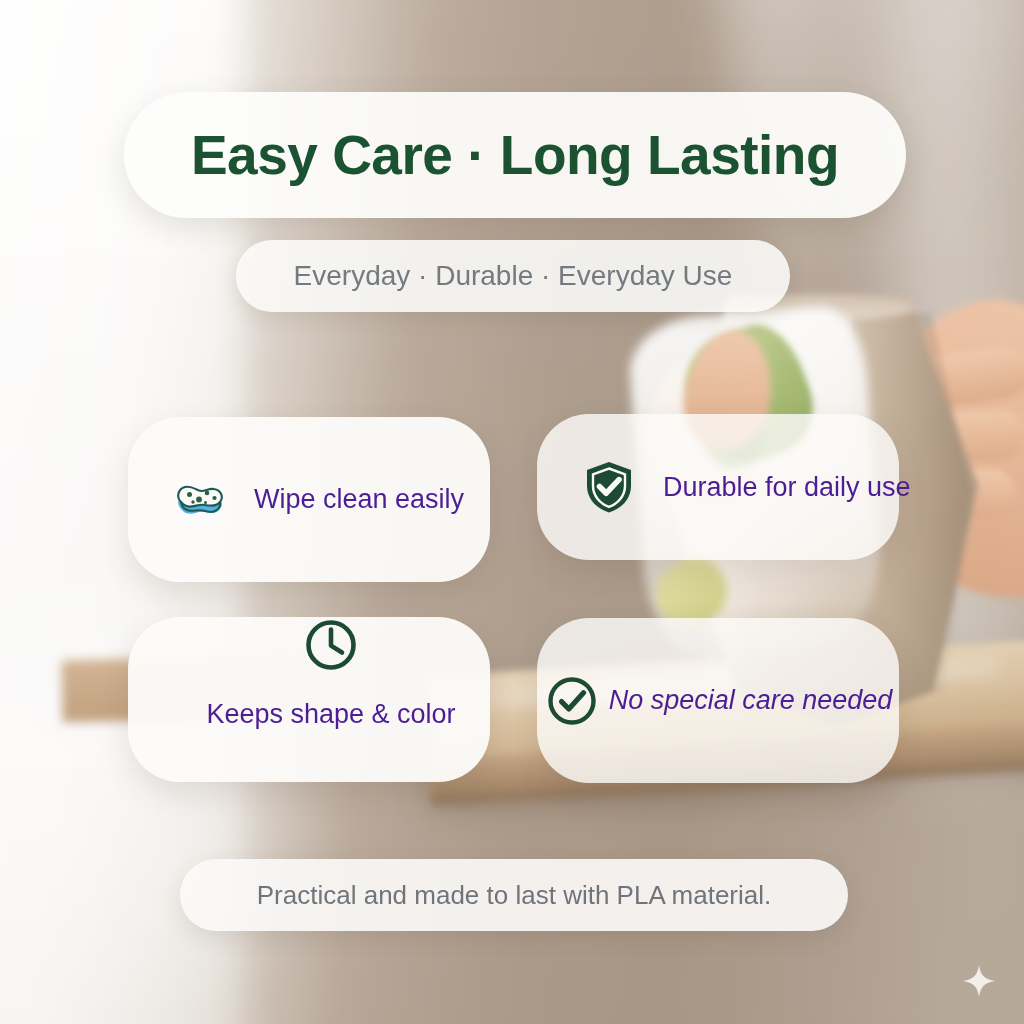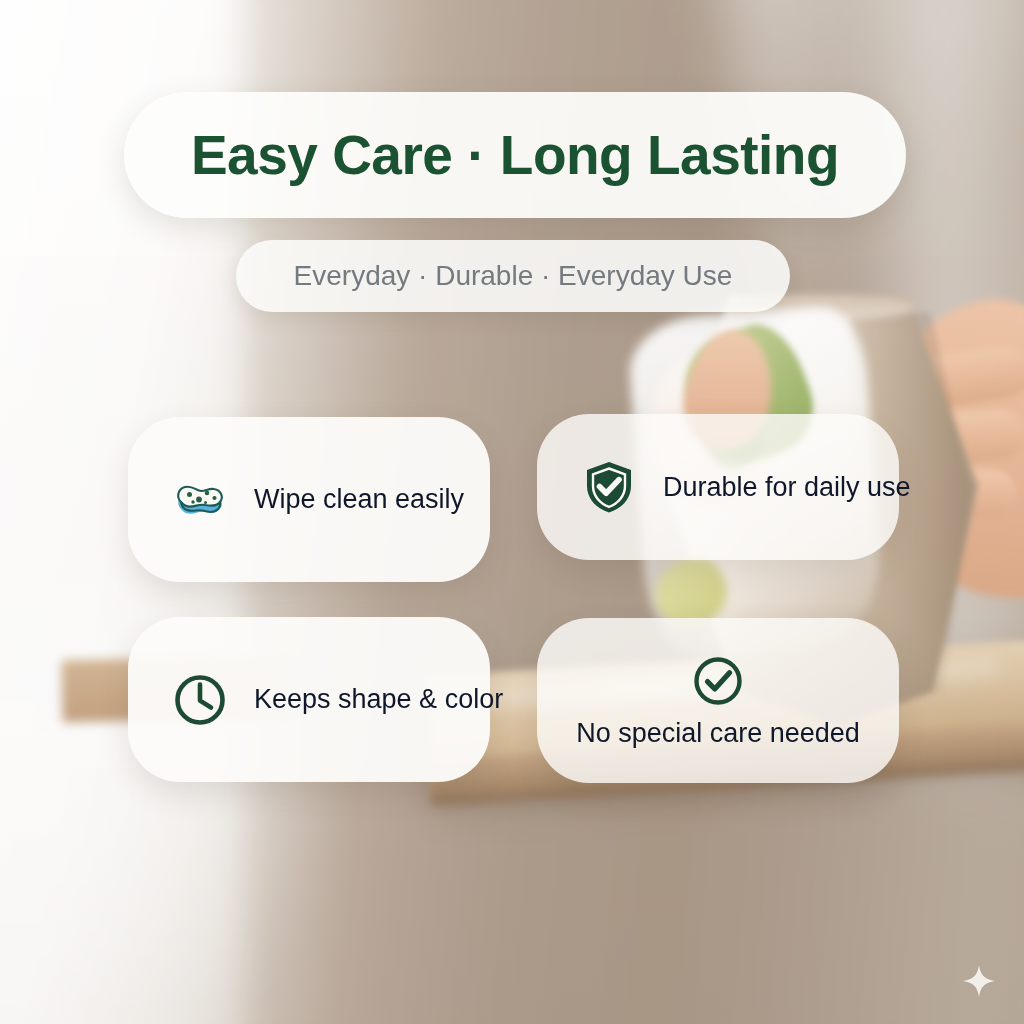--- a/index.html
+++ b/index.html
@@ -275,30 +275,30 @@
   .card {
     position:absolute;
     border-radius:52px;
     box-shadow:0 12px 30px rgba(70,55,40,.12);
     display:flex; align-items:center;
   }
   .card.solid  { background:rgba(252,251,249,.955); }
   .card.glassy { background:rgba(252,251,249,.80); }
 
   .card.row { flex-direction:row; gap:26px; padding-left:44px; }
-  .card.col { flex-direction:column; justify-content:center; gap:9px; }
+  .card.col { flex-direction:row; justify-content:center; gap:9px;font-style:italic; }
 
   #card-wipe     { left:128px; top:417px; width:362px; height:165px; }
   #card-durable  { left:537px; top:414px; width:362px; height:146px; }
-  #card-keeps    { left:128px; top:617px; width:362px; height:165px; }
+  #card-keeps    { left:128px; top:617px; width:362px; height:165px;flex-direction:column; }
   #card-nocare   { left:537px; top:618px; width:362px; height:165px; }
 
   .card-label {
     font-size:27px; font-weight:400;
-    color:#0f172a;
+    color:#4c1d95;
     white-space:nowrap;
   }
   .card.col .card-label { font-size:27px; }
 
   .icon-box {
     width:56px; height:56px;
     flex:0 0 56px;
     display:flex; align-items:center; justify-content:center;
   }
 
@@ -419,20 +419,23 @@
     <div class="card glassy col" id="card-nocare">
       <span class="icon-box">
         <svg width="56" height="56" viewBox="0 0 56 56">
           <circle cx="28" cy="28" r="21.5" fill="none" stroke="#1d4a33" stroke-width="4.4"></circle>
           <path d="M17.5 28.6 L24.8 36 L39.5 19.8" fill="none" stroke="#1d4a33" stroke-width="5.2" stroke-linecap="round" stroke-linejoin="round"></path>
         </svg>
       </span>
       <span class="card-label">No special care needed</span>
     </div>
 
+    <div class="pill" id="footer-pill">
+      <span id="footer-text">Practical and made to last with PLA material.</span>
+    </div>
 
     <span id="sparkle-watermark">
       <svg width="34" height="34" viewBox="0 0 34 34">
         <path d="M17 1 C18.4 11.2 22.8 15.6 33 17 C22.8 18.4 18.4 22.8 17 33
                  C15.6 22.8 11.2 18.4 1 17 C11.2 15.6 15.6 11.2 17 1 Z" fill="#fdfcfa"></path>
       </svg>
     </span>
 
   </div>
 </div>

